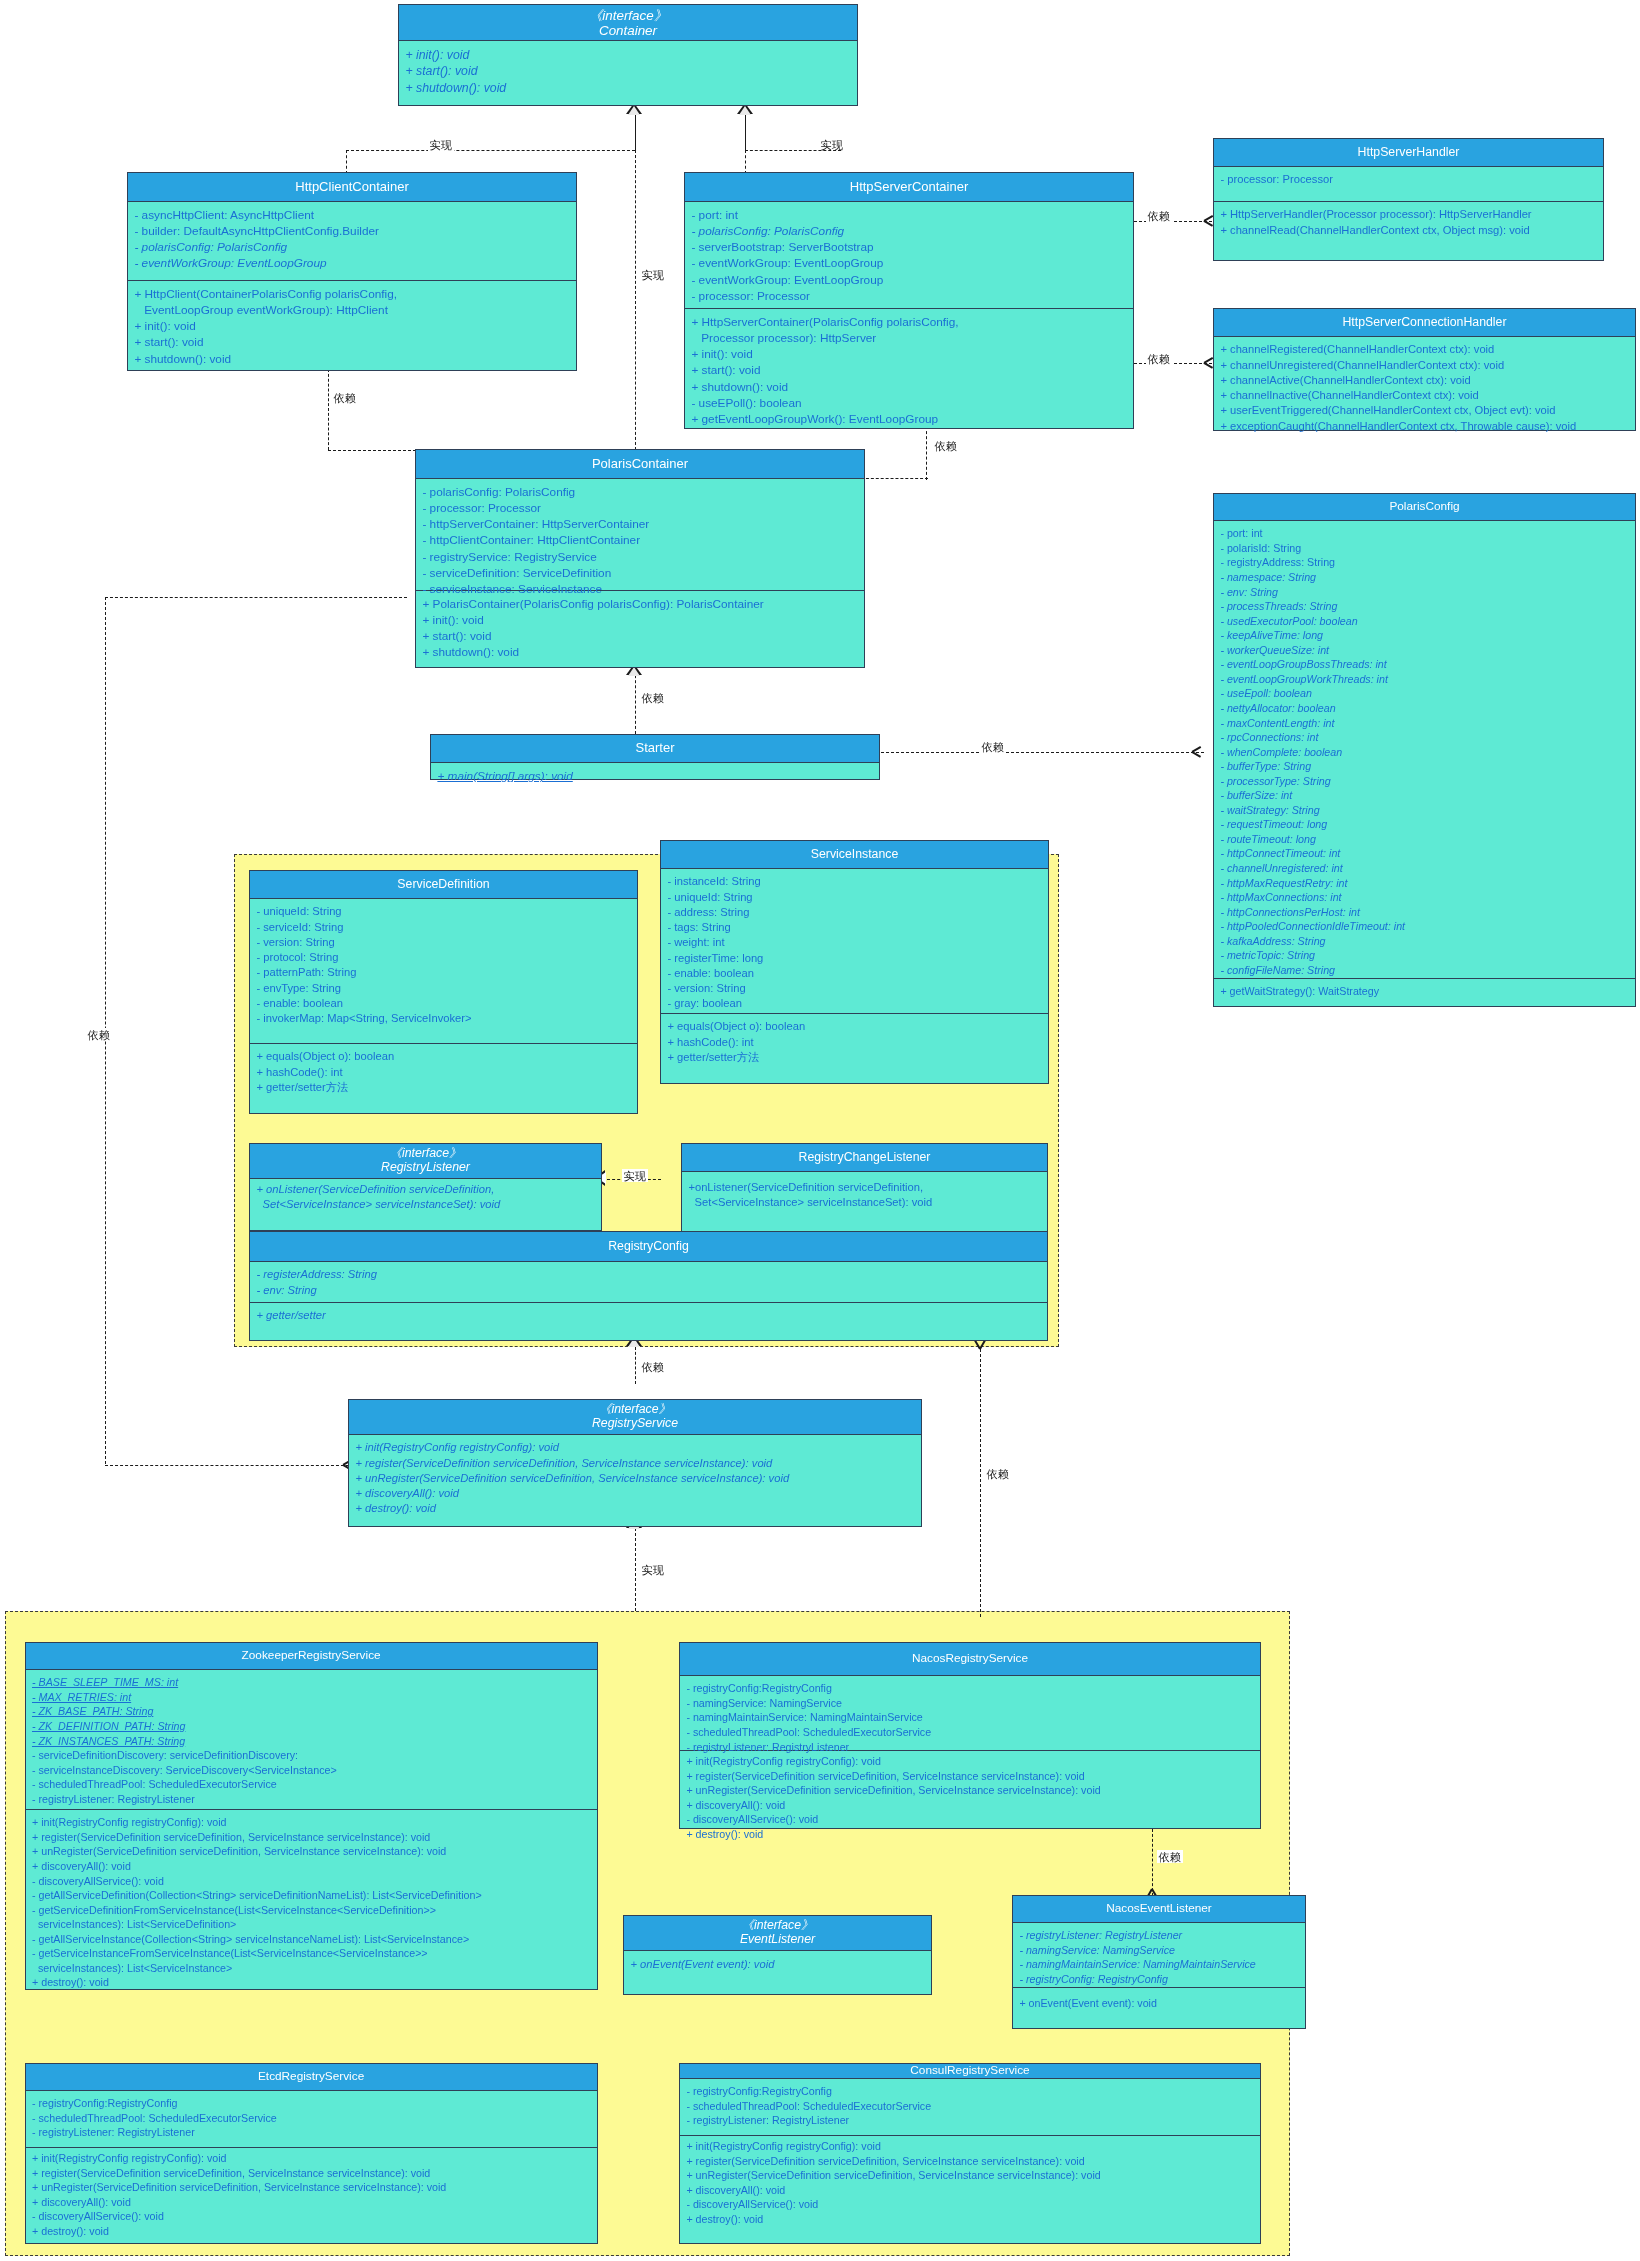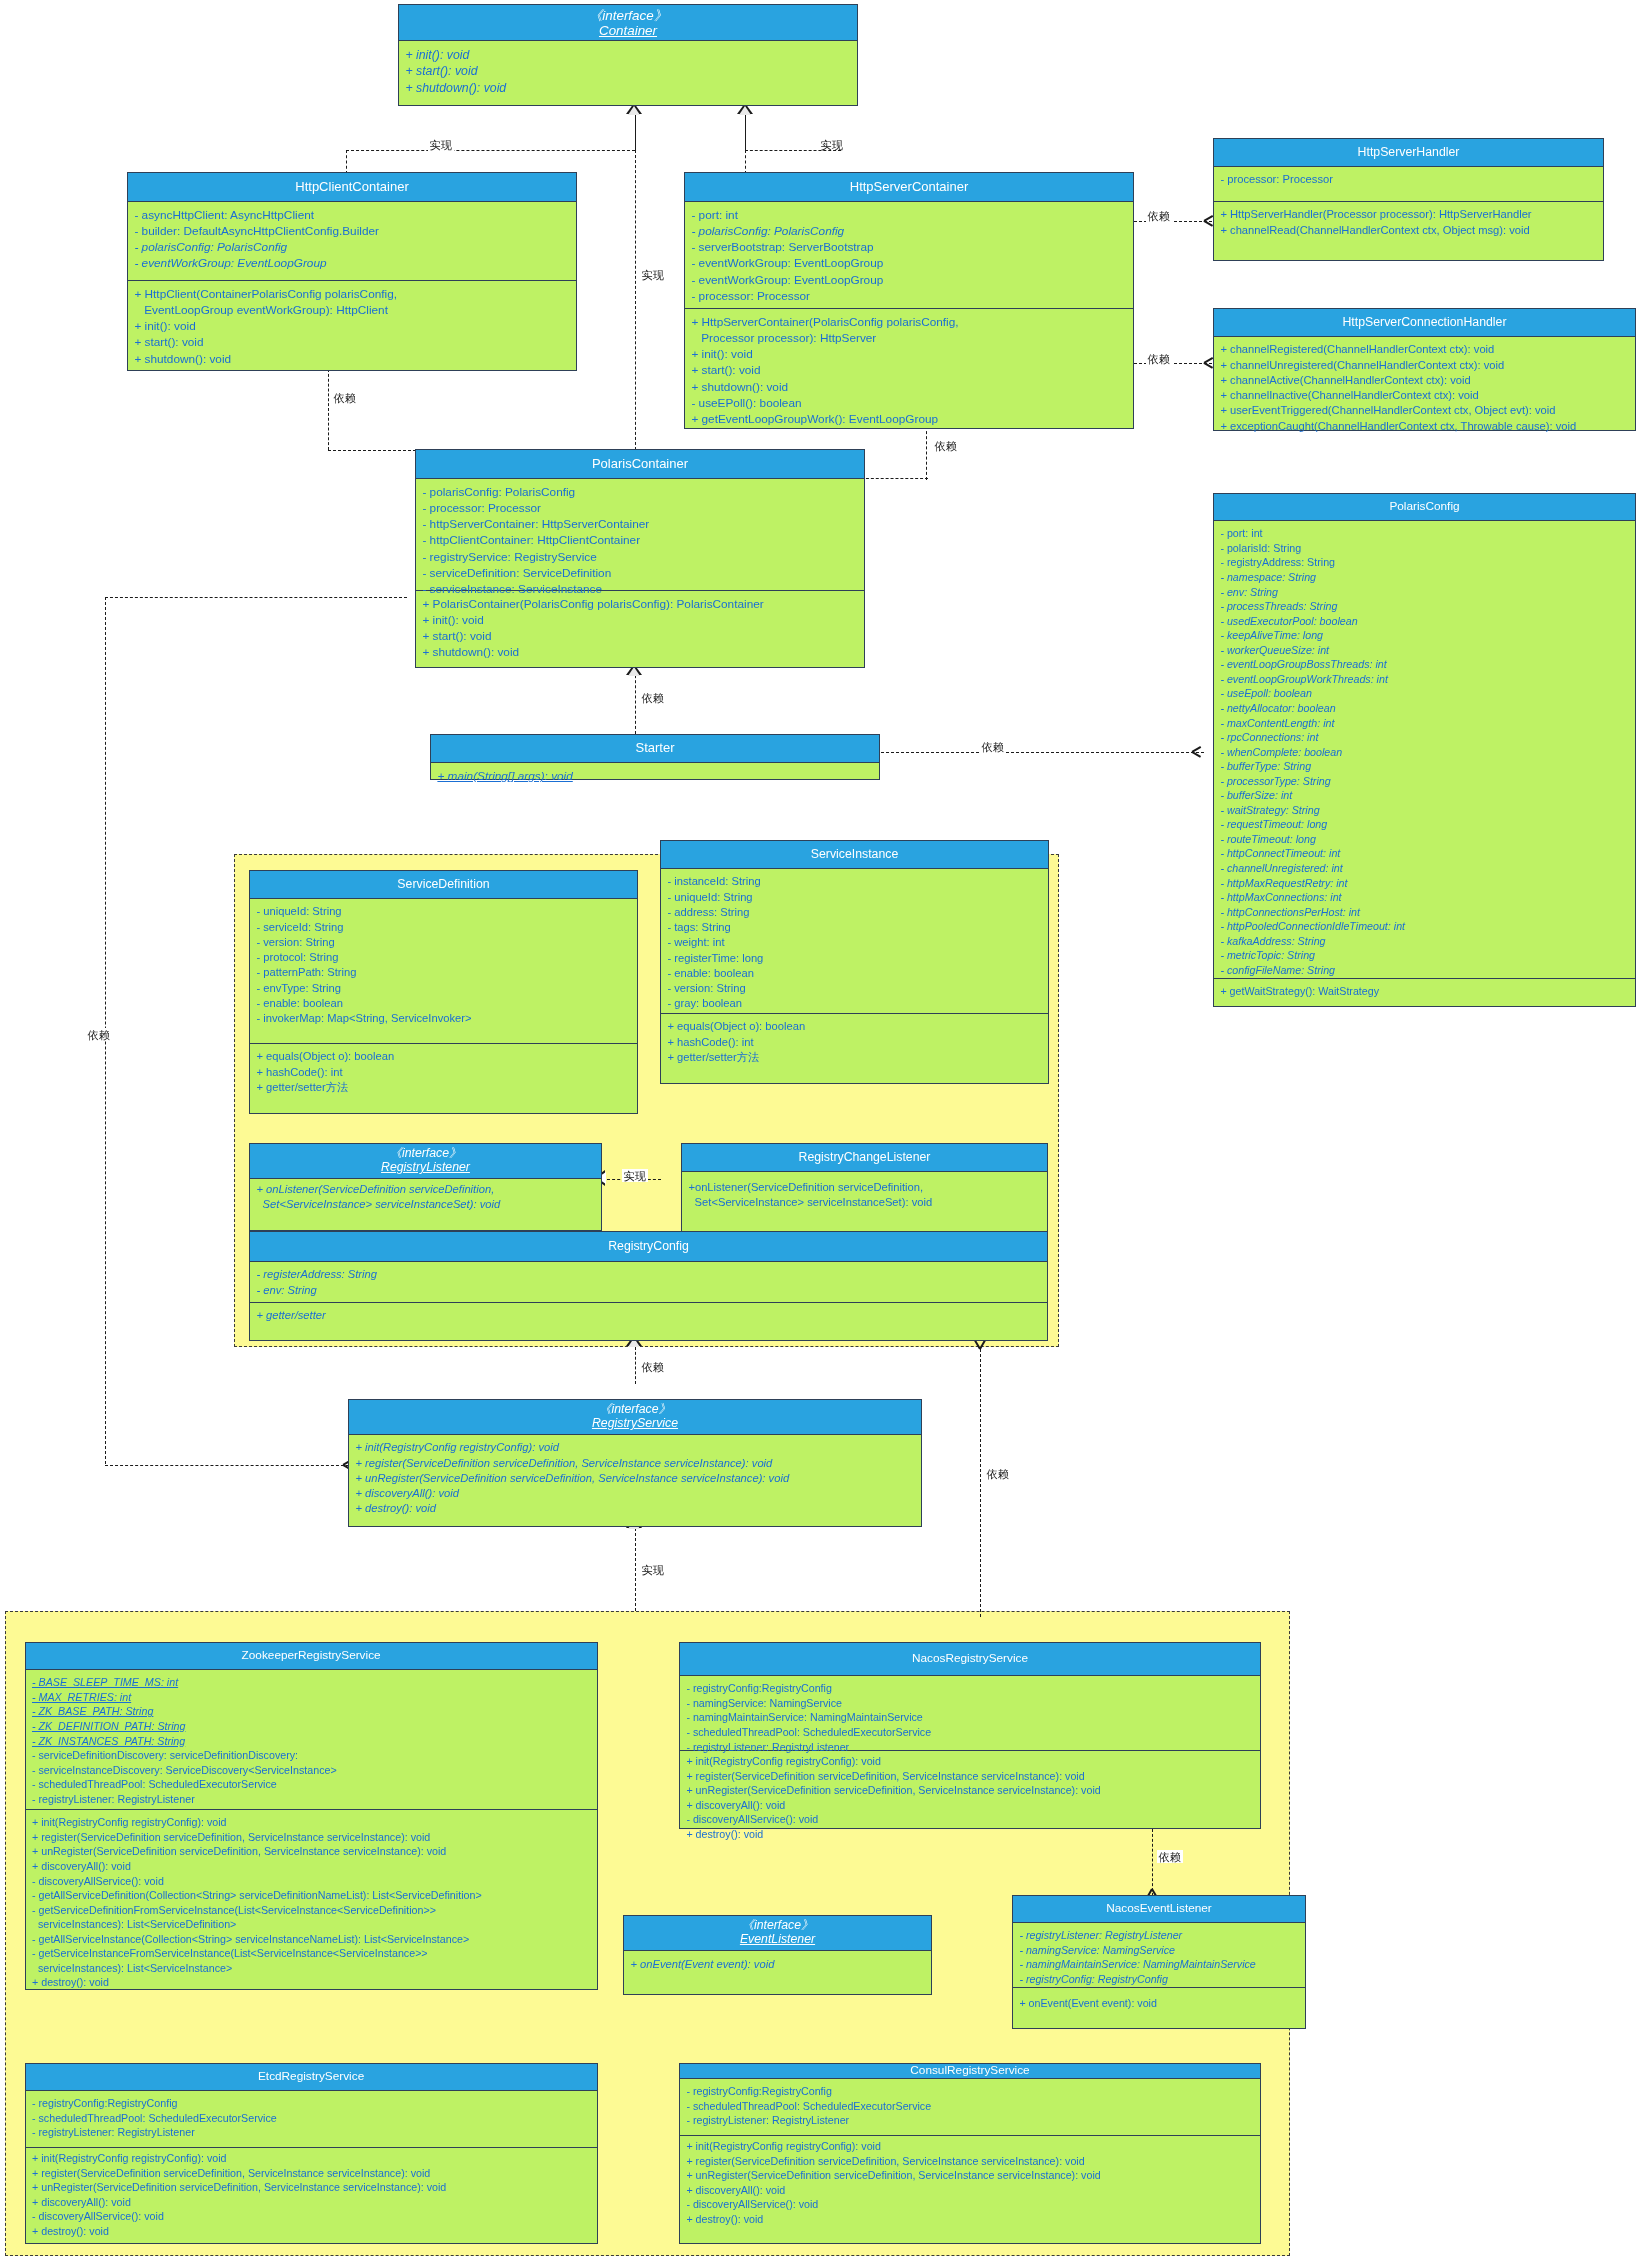--- a/index.html
+++ b/index.html
@@ -5,27 +5,27 @@
   html,body{margin:0;padding:0;background:#ffffff;}
   body{width:1640px;height:2261px;position:relative;
        font-family:"Liberation Sans","DejaVu Sans",sans-serif;
        -webkit-font-smoothing:antialiased;}
   #stage{position:absolute;left:0;top:0;width:1640px;height:2261px;overflow:hidden;}
 
   
   .group{position:absolute;background:#fdfa94;border:1.6px dashed #3a3a3a;box-sizing:border-box;}
 
   
-  .cls{position:absolute;box-sizing:border-box;border:1.6px solid #2e4057;background:#bef264;}
+  .cls{position:absolute;box-sizing:border-box;border:1.6px solid #2e4057;background:#5eead4;}
   .cls .hdr{background:#29a3e0;color:#ffffff;text-align:center;
             border-bottom:1.6px solid #2e4057;box-sizing:border-box;
             display:flex;flex-direction:column;align-items:center;justify-content:center;}
   .cls .hdr .stereo{font-style:italic;line-height:1.12;}
   .cls .hdr .nm{line-height:1.12;}
-  .cls .hdr.iface .nm{font-style:italic;text-decoration:underline;}
+  .cls .hdr.iface .nm{font-style:italic;}
   .sec{color:#1a6fd4;box-sizing:border-box;padding:5.4px 5.4px 5.4px 6.4px;}
   .sec.mid{border-bottom:1.6px solid #2e4057;}
   .sec .ln{white-space:pre;line-height:1.36;}
   .it{font-style:italic;}
   .st{font-style:italic;text-decoration:underline;}
 
   
   .f24 .hdr{font-size:13.4px;} .f24 .sec{font-size:12.3px;}
   .f22 .hdr{font-size:13px;} .f22 .sec{font-size:11.8px;}
   .f21 .hdr{font-size:12.3px;} .f21 .sec{font-size:11.2px;}

